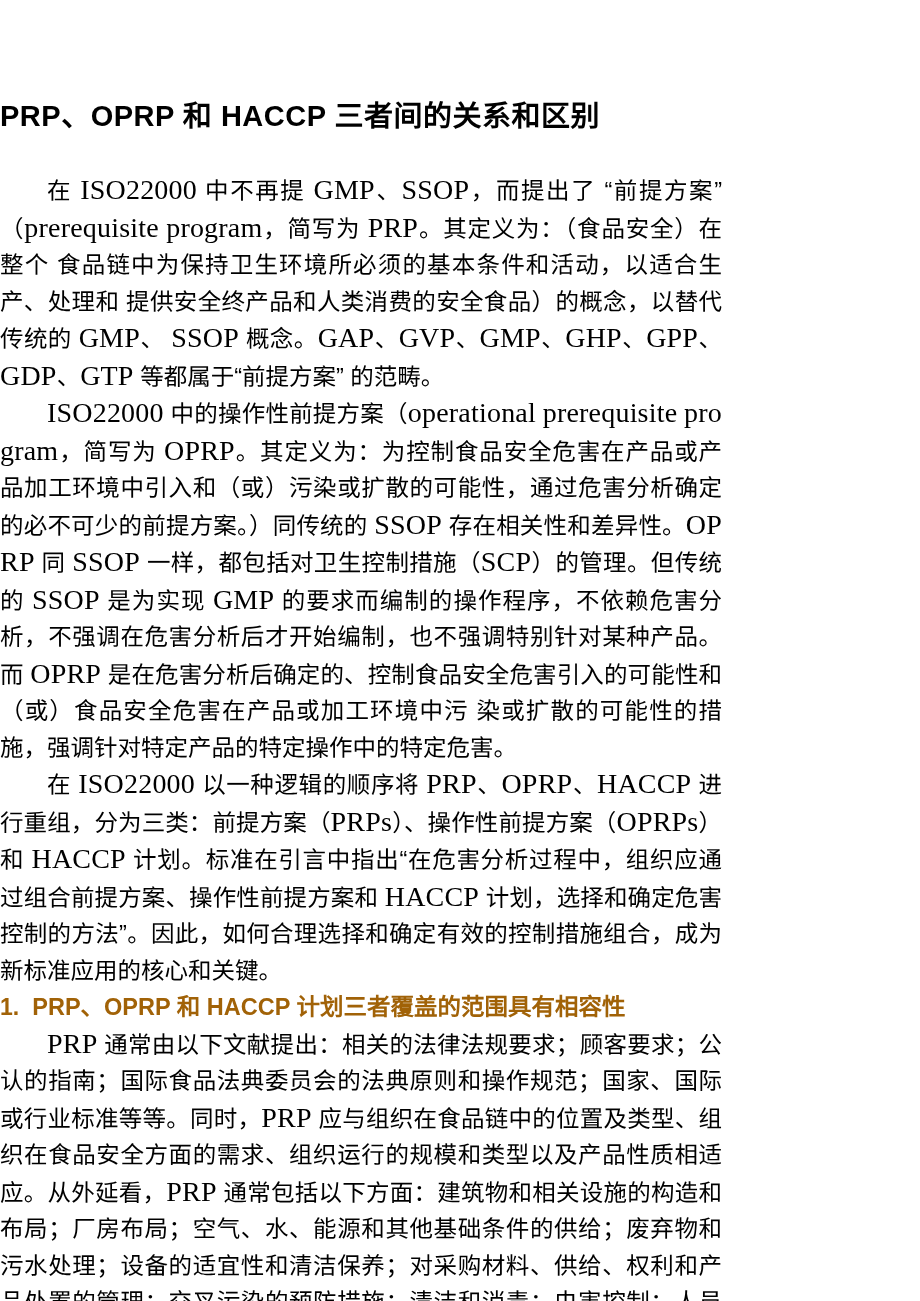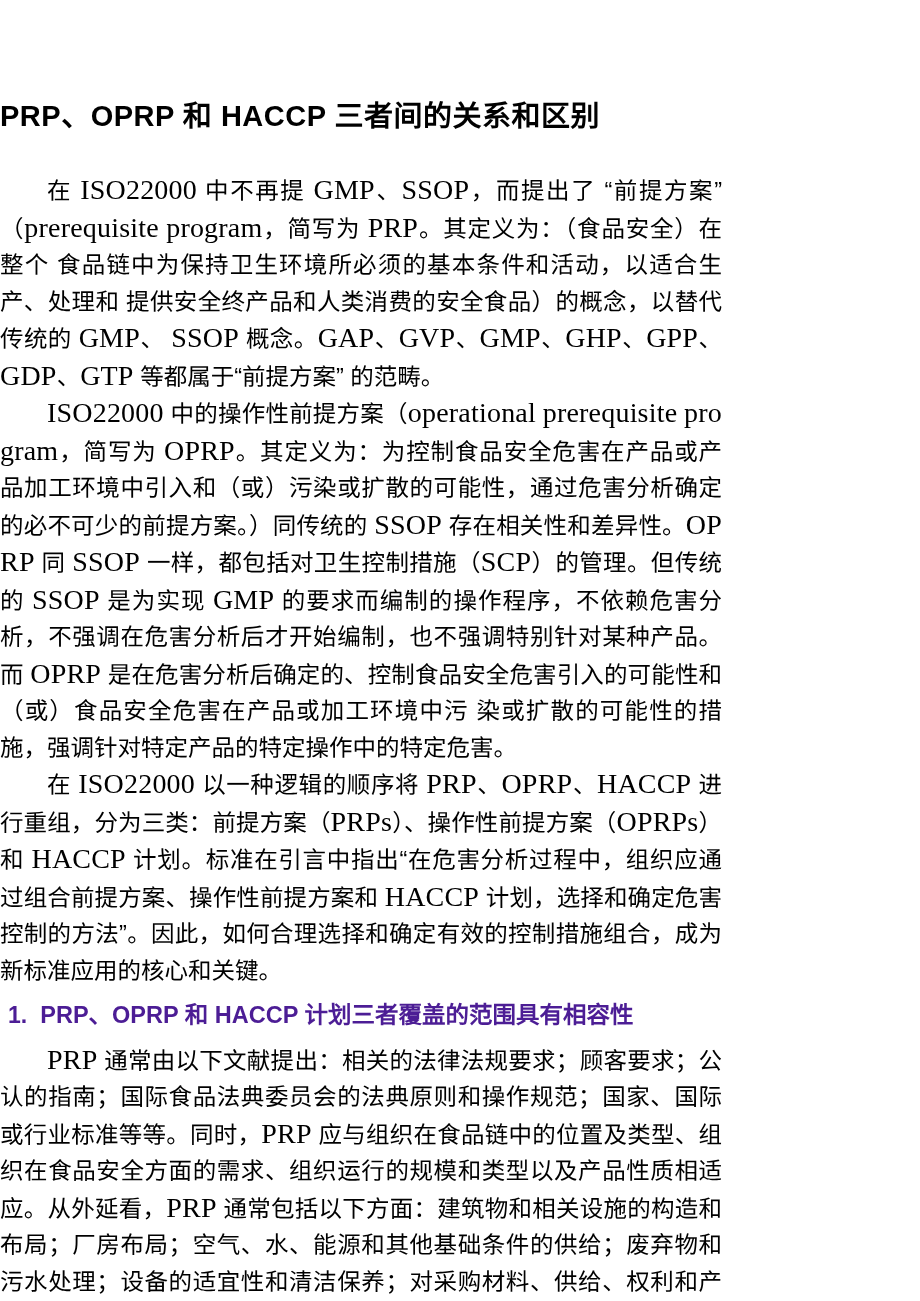--- a/index.html
+++ b/index.html
@@ -64,27 +64,27 @@
     text-indent: 2em;
   }
   
   .lat {
     font-family: "Liberation Serif", "DejaVu Serif", serif;
     font-size: 28px;
     letter-spacing: 0.2px;
   }
 
   h2.section-heading {
-    margin: 8px;
+    margin: 0;
     padding: 0;
     font-size: 23.5px;
     line-height: 36.5px;
     font-weight: bold;
     font-family: "Liberation Sans", "DejaVu Sans", sans-serif;
-    color: #4c1d95;
+    color: #a16207;
   }
   h2.section-heading .lat,
   h2.section-heading .num {
     font-family: "Liberation Sans", "DejaVu Sans", sans-serif;
     font-weight: bold;
     font-size: 23px;
   }
 </style>
 </head>
 <body>

